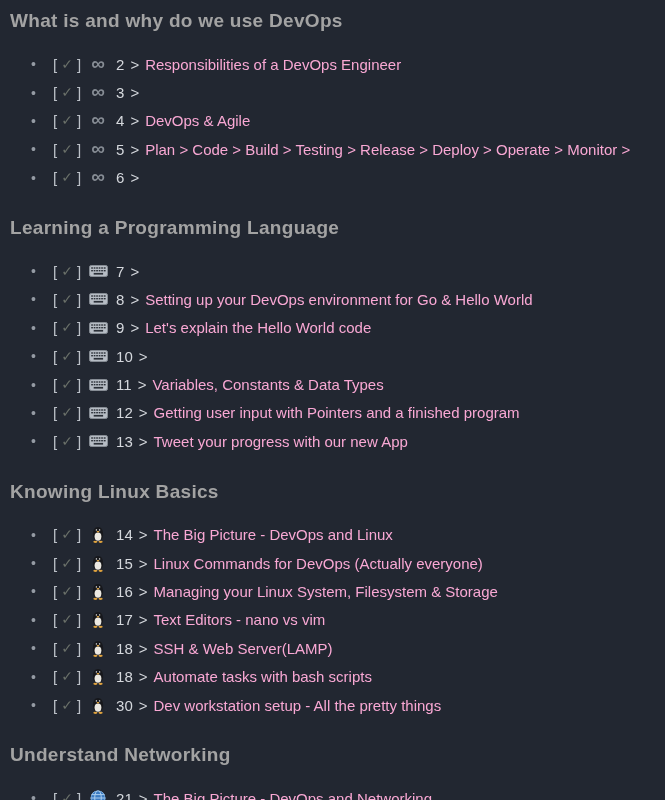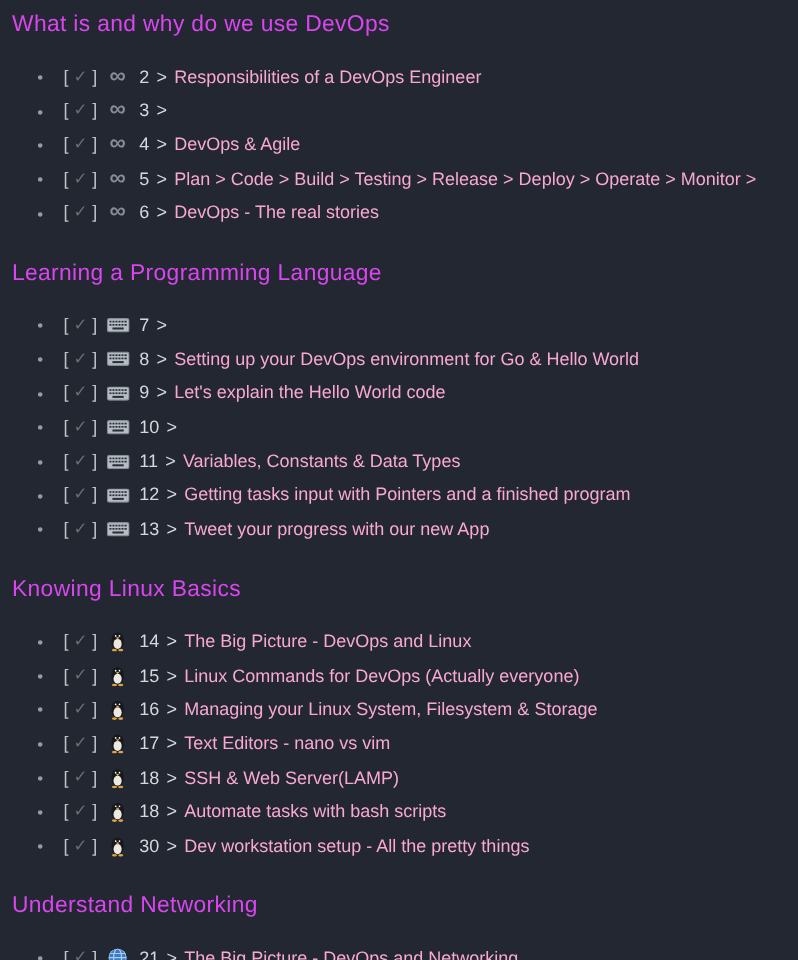--- a/index.html
+++ b/index.html
@@ -4,21 +4,21 @@
 <style>
   html,body{margin:0;padding:0;}
   body{
     width:665px;height:800px;overflow:hidden;
     background:#222731;
     font-family:"Liberation Sans", sans-serif;
     -webkit-font-smoothing:antialiased;
   }
   main{padding:11px 10px 0 10px;}
   h2.section-title{
-    font-size:19px;font-weight:normal;color:#d946ef;
+    font-size:19px;font-weight:bold;color:#a3a3a3;
     letter-spacing:.3px;margin:26px 0 19px 0;line-height:1.05;
   }
   h2.section-title.first{margin-top:0;}
   ul.todo-list{list-style:none;margin:0;padding:0;}
   li.todo-item{
     display:flex;align-items:center;height:28.4px;
     padding-left:21px;font-size:15px;white-space:nowrap;
   }
   .bullet{color:#959ba4;width:22px;font-size:14px;flex:0 0 auto;}
   .br{color:#bcc1c8;font-size:15px;}
@@ -75,21 +75,20 @@
         <a class="item-link">Plan &gt; Code &gt; Build &gt; Testing &gt; Release &gt; Deploy &gt; Operate &gt; Monitor &gt;</a>
       </li>
       <li class="todo-item">
         <span class="bullet">•</span>
         <span class="checkbox"><span class="br">[</span><span class="chk">✓</span><span class="br">]</span></span>
         <span class="icon">
           <span class="inf-glyph">∞</span>
         </span>
         <span class="num">6</span>
         <span class="sep">&gt;</span>
-        <a class="item-link">DevOps - The real stories</a>
       </li>
     </ul>
     <h2 class="section-title">Learning a Programming Language</h2>
     <ul class="todo-list">
       <li class="todo-item">
         <span class="bullet">•</span>
         <span class="checkbox"><span class="br">[</span><span class="chk">✓</span><span class="br">]</span></span>
         <span class="icon">
           <svg width="19" height="12" viewBox="0 0 19 12">
             <rect x="0.5" y="0.5" width="18" height="11" rx="1.8" fill="#b6bcc4" stroke="#868c94"></rect>
@@ -238,21 +237,21 @@
               <rect x="7.2" y="5" width="1.7" height="1.4"></rect>
               <rect x="9.7" y="5" width="1.7" height="1.4"></rect>
               <rect x="12.2" y="5" width="1.7" height="1.4"></rect>
               <rect x="14.7" y="5" width="1.9" height="1.4"></rect>
               <rect x="4.7" y="7.9" width="9.4" height="1.7"></rect>
             </g>
           </svg>
         </span>
         <span class="num">12</span>
         <span class="sep">&gt;</span>
-        <a class="item-link">Getting tasks input with Pointers and a finished program</a>
+        <a class="item-link">Getting user input with Pointers and a finished program</a>
       </li>
       <li class="todo-item">
         <span class="bullet">•</span>
         <span class="checkbox"><span class="br">[</span><span class="chk">✓</span><span class="br">]</span></span>
         <span class="icon">
           <svg width="19" height="12" viewBox="0 0 19 12">
             <rect x="0.5" y="0.5" width="18" height="11" rx="1.8" fill="#b6bcc4" stroke="#868c94"></rect>
             <g fill="#2b3038">
               <rect x="2.2" y="2.3" width="1.7" height="1.4"></rect>
               <rect x="4.7" y="2.3" width="1.7" height="1.4"></rect>

